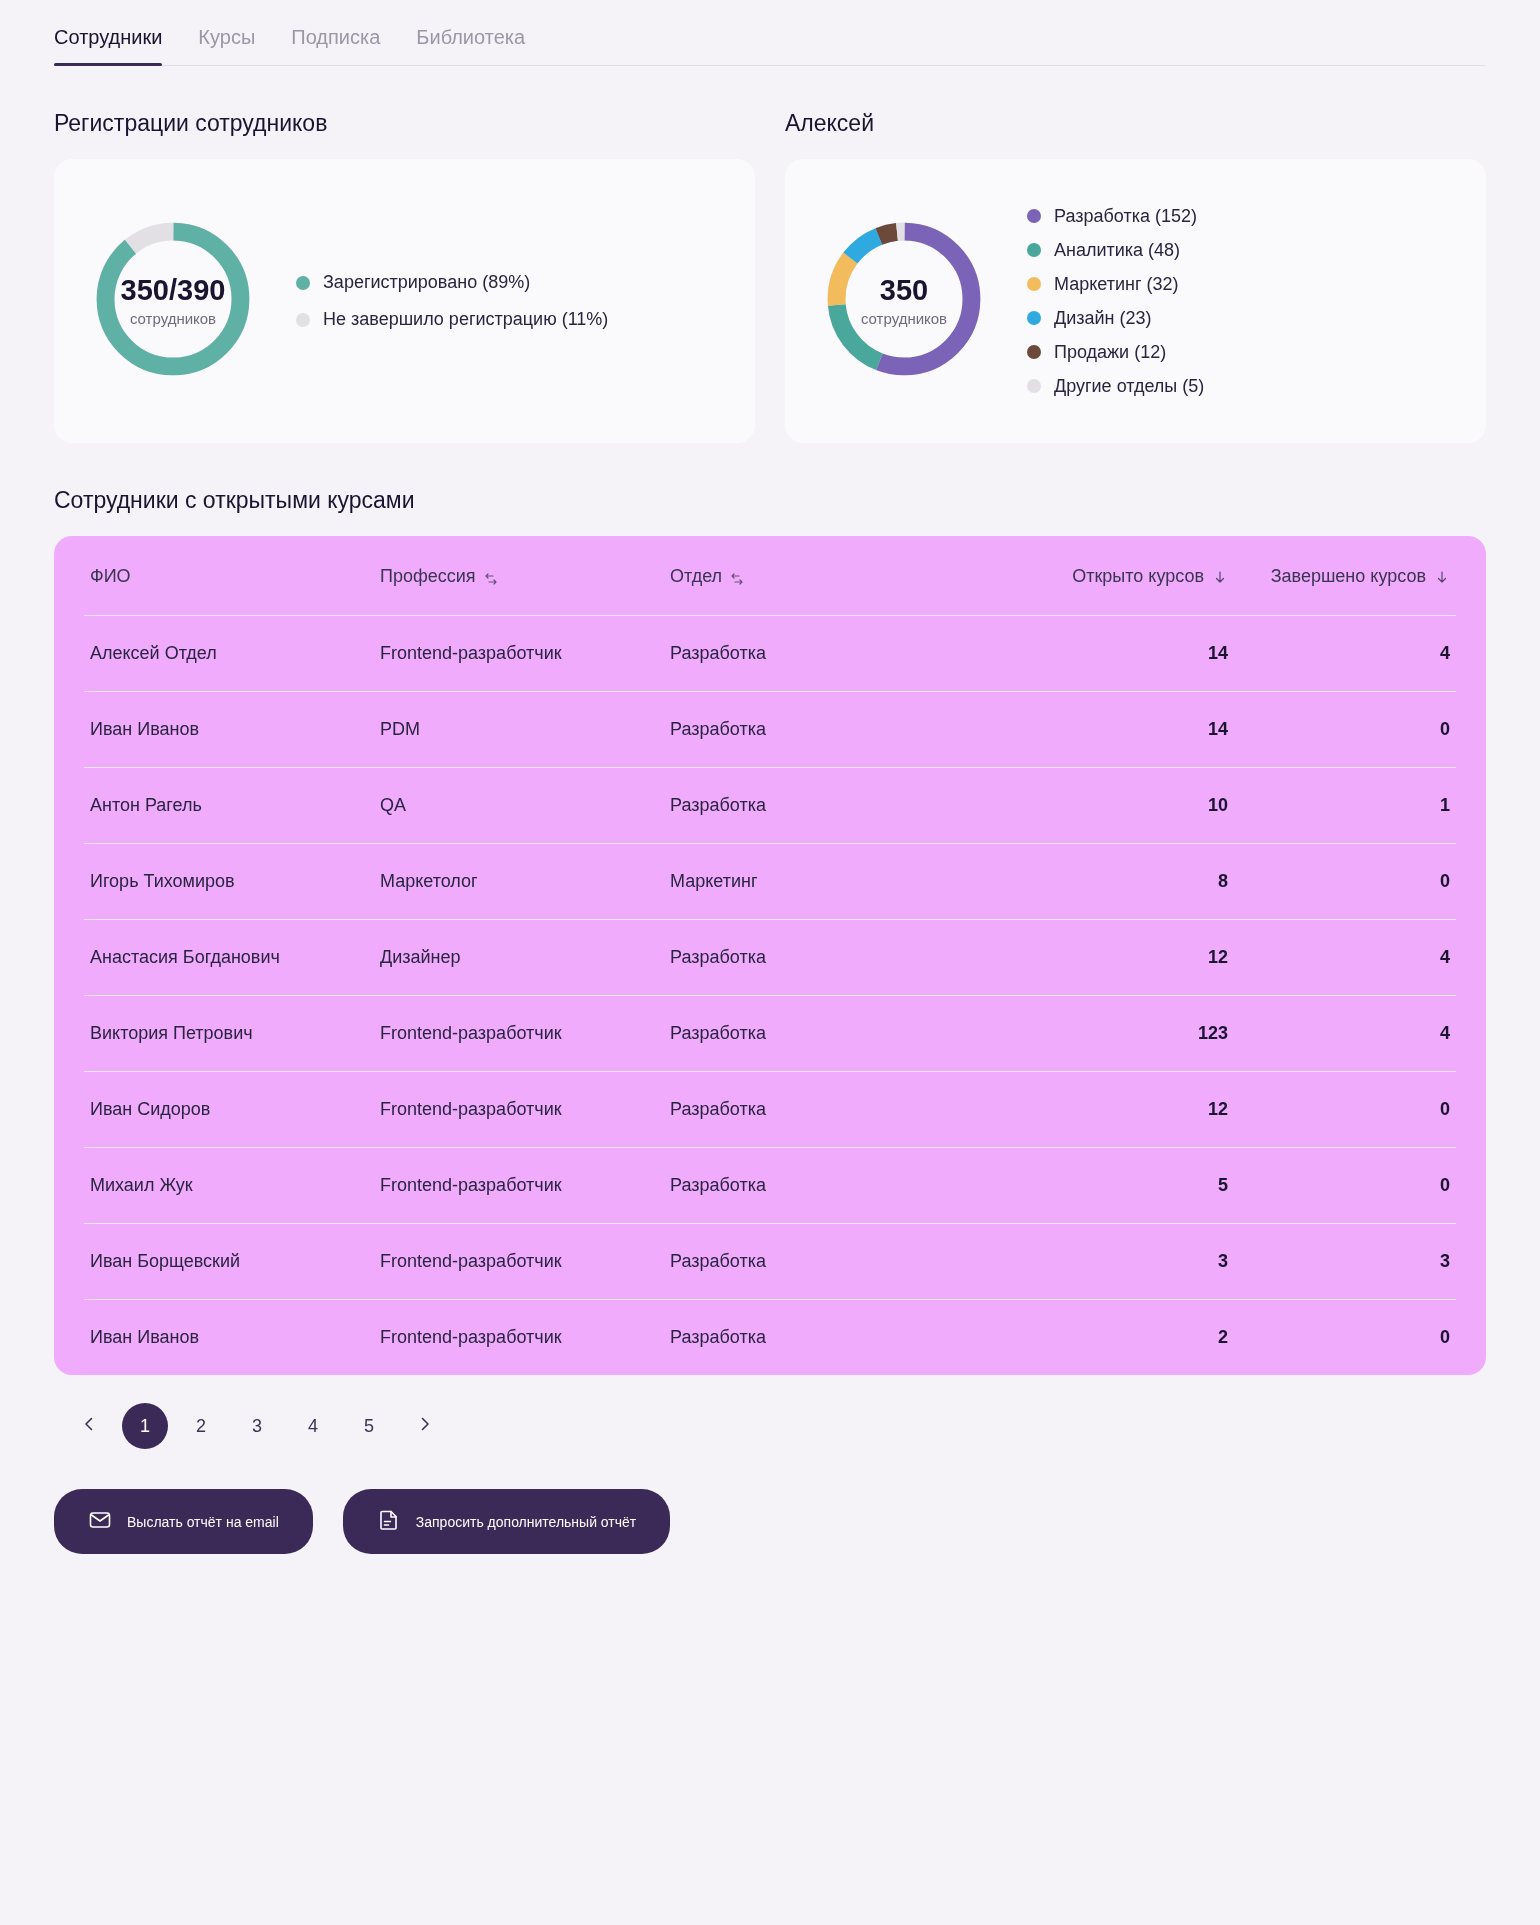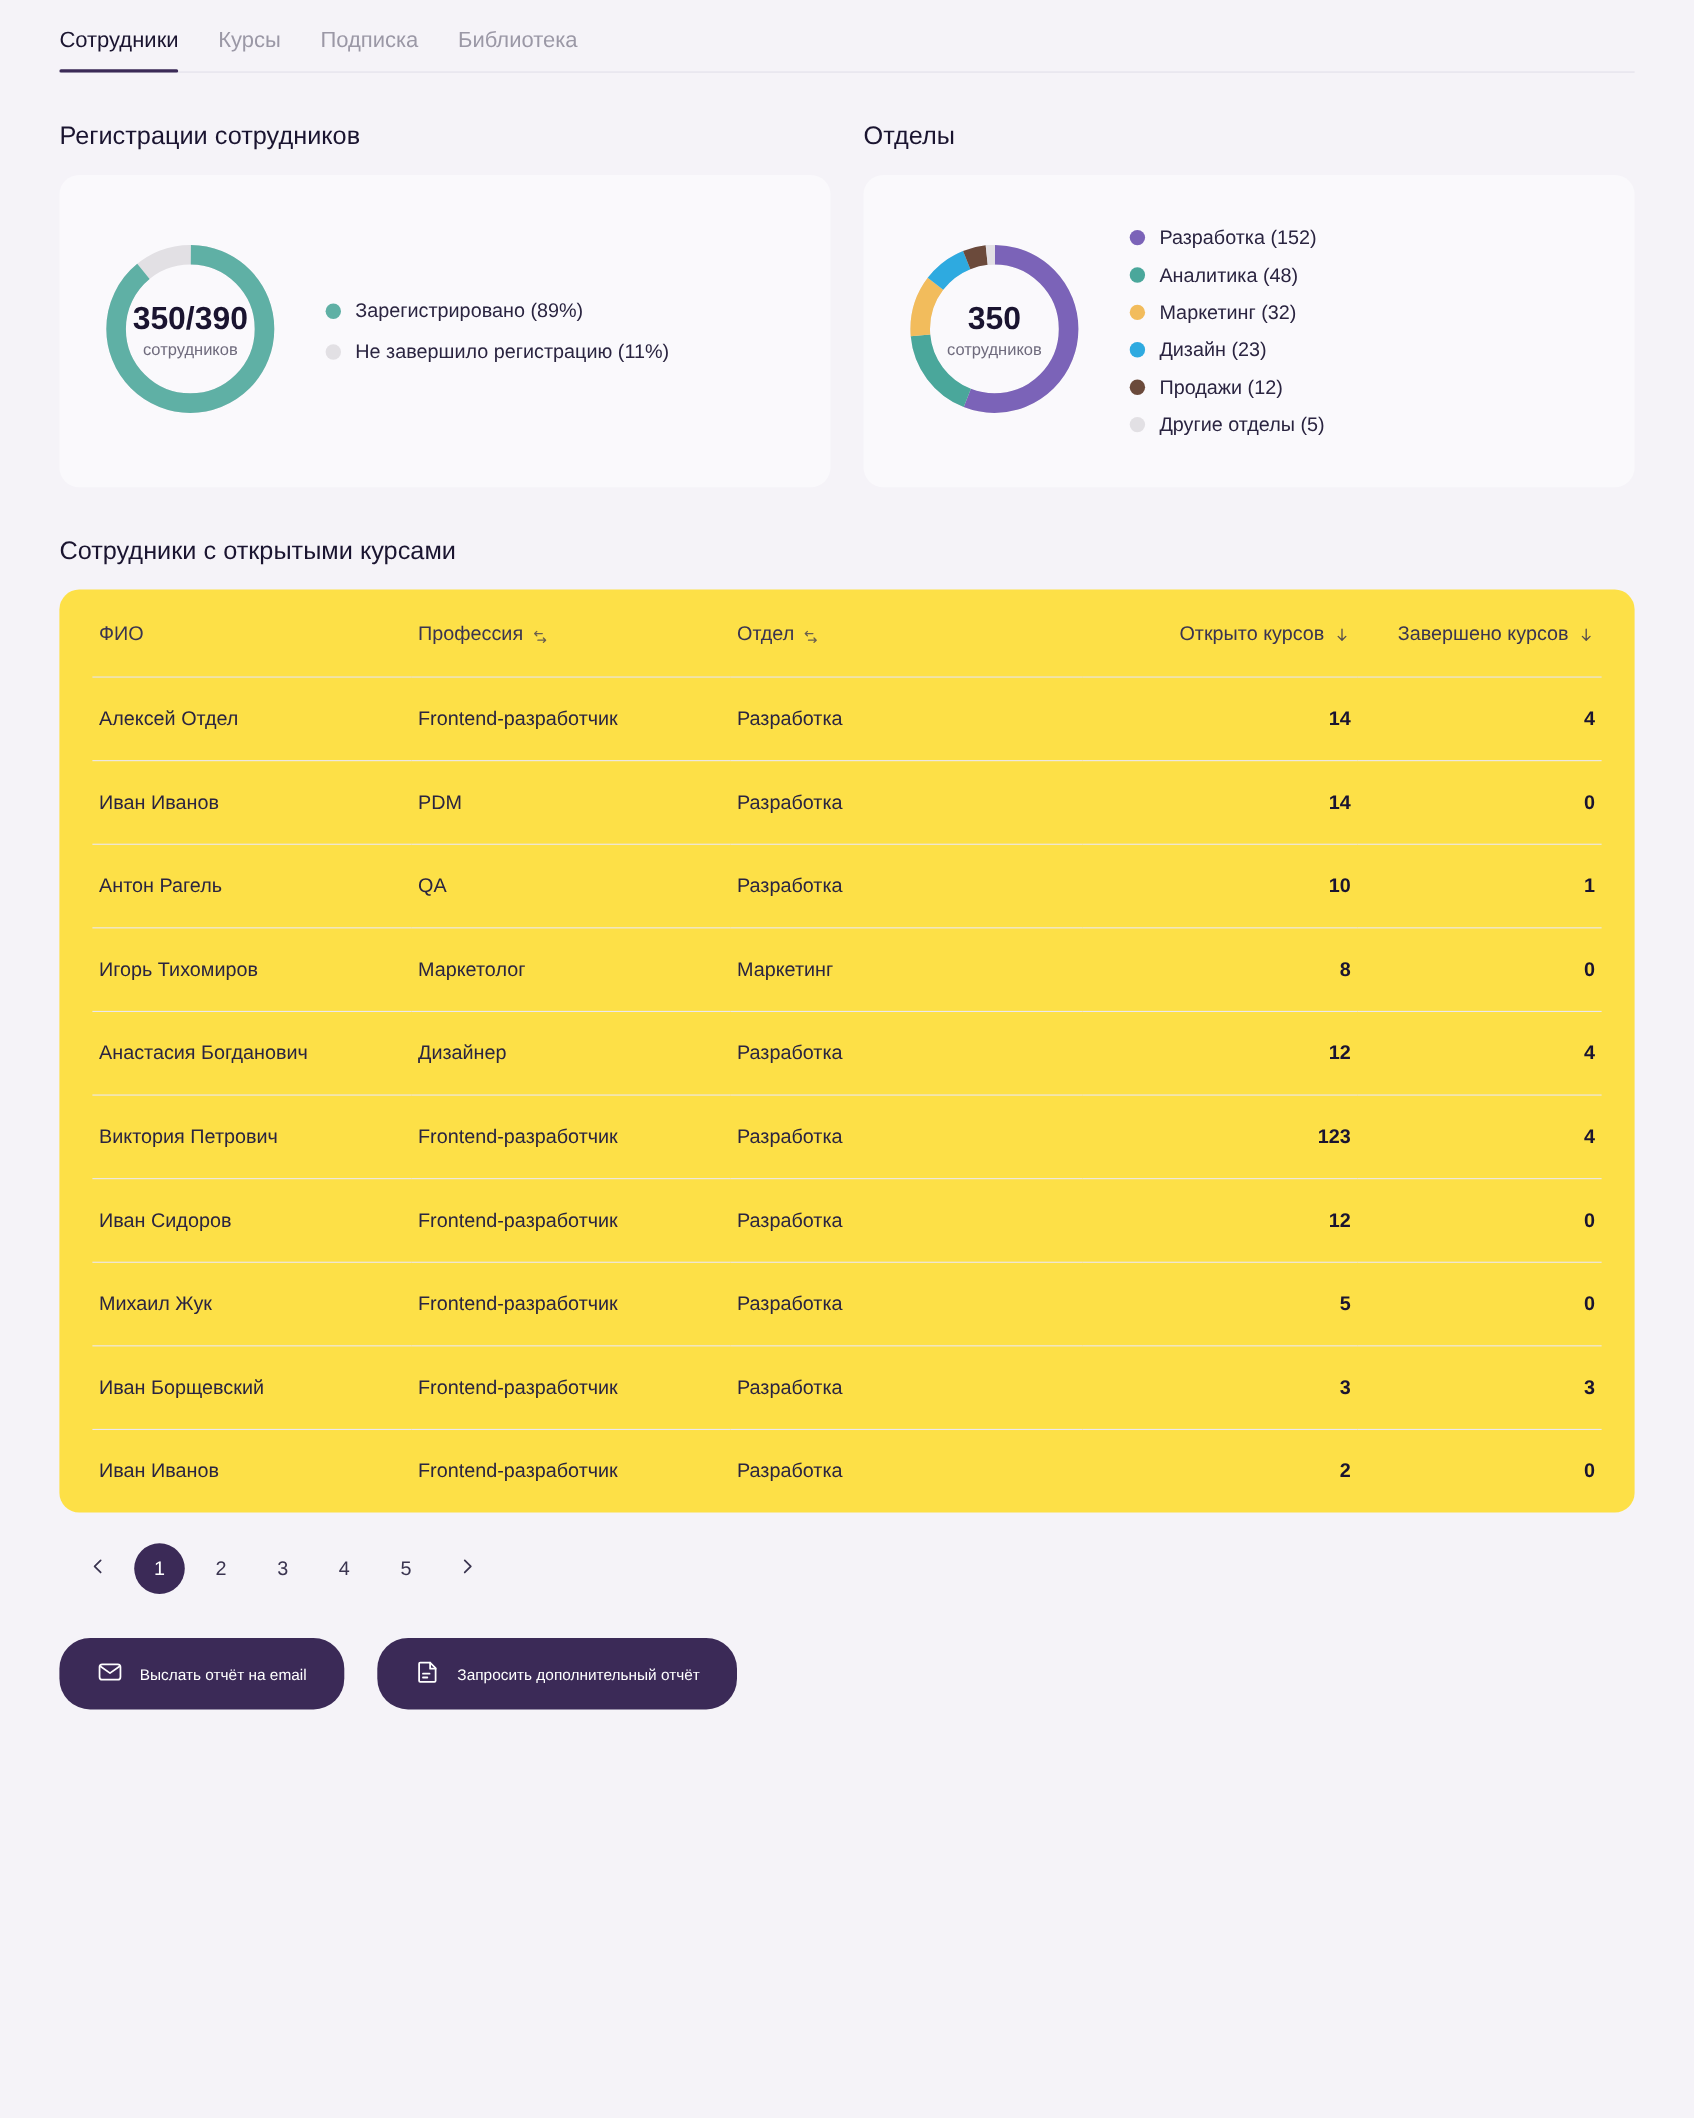--- a/index.html
+++ b/index.html
@@ -108,21 +108,21 @@
     white-space: nowrap;
   }
   .dot {
     width: 14px; height: 14px;
     border-radius: 50%;
     flex: 0 0 auto;
   }
 
   
   .table-card {
-    background: #fde047;
+    background: #f0abfc;
     border-radius: 18px;
     padding: 0 30px;
     margin-bottom: 28px;
   }
   table { width: 100%; border-collapse: collapse; }
   thead th {
     font-size: 18px;
     font-weight: 400;
     color: #3a3450;
     text-align: left;
@@ -236,21 +236,21 @@
           </div>
           <div class="legend-item">
             <span class="dot" style="background:#e2e0e4"></span>
             <span>Не завершило регистрацию (11%)</span>
           </div>
         </div>
       </div>
     </div>
 
     <div class="chart-col">
-      <div class="section-title">Отделы</div>
+      <div class="section-title">Алексей</div>
       <div class="card">
         <div class="donut-wrap">
           <svg width="178" height="178" viewBox="0 0 42 42">
             <circle cx="21" cy="21" r="15.915" fill="none" stroke="#e2e0e4" stroke-width="4.2"></circle>
 
             <circle cx="21" cy="21" r="15.915" fill="none" stroke="#7b63b8" stroke-width="4.2" stroke-dasharray="55.9 44.1" stroke-dashoffset="25"></circle>
             <circle cx="21" cy="21" r="15.915" fill="none" stroke="#4aa79b" stroke-width="4.2" stroke-dasharray="17.6 82.4" stroke-dashoffset="-30.9"></circle>
             <circle cx="21" cy="21" r="15.915" fill="none" stroke="#f2bc5c" stroke-width="4.2" stroke-dasharray="11.8 88.2" stroke-dashoffset="-48.5"></circle>
             <circle cx="21" cy="21" r="15.915" fill="none" stroke="#2eaae0" stroke-width="4.2" stroke-dasharray="8.5 91.5" stroke-dashoffset="-60.3"></circle>
             <circle cx="21" cy="21" r="15.915" fill="none" stroke="#6b4a3b" stroke-width="4.2" stroke-dasharray="4.4 95.6" stroke-dashoffset="-68.8"></circle>

